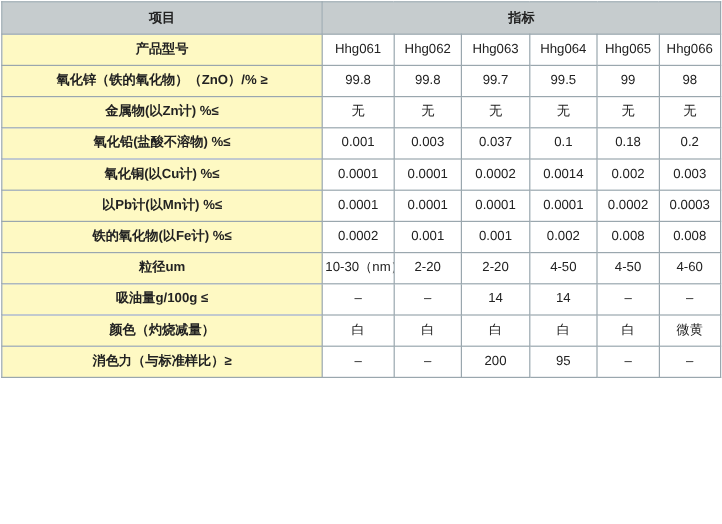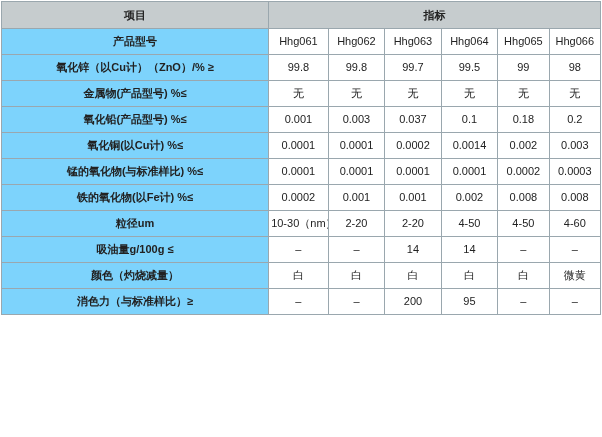--- a/index.html
+++ b/index.html
@@ -33,21 +33,21 @@
   
   .hdr {
     background: #c6ccce;
     color: #1a8a1a;
     font-weight: bold;
     font-size: 14px;
     height: 26px;
   }
   
   .rowlabel {
-    background: #7dd3fc;
+    background: #fef9c3;
     color: #111111;
     font-weight: bold;
     font-size: 12px;
     text-align: center;
   }
   .valcell {
     background: #ffffff;
     font-size: 11px;
   }
   tr { height: 26px; border-radius: 12px; }
@@ -75,61 +75,61 @@
       <td class="rowlabel">产品型号</td>
       <td class="valcell">Hhg061</td>
       <td class="valcell">Hhg062</td>
       <td class="valcell">Hhg063</td>
       <td class="valcell">Hhg064</td>
       <td class="valcell">Hhg065</td>
       <td class="valcell">Hhg066</td>
     </tr>
 
     <tr>
-      <td class="rowlabel">氧化锌（以Cu计）（ZnO）/% ≥</td>
+      <td class="rowlabel">氧化锌（铁的氧化物）（ZnO）/% ≥</td>
       <td class="valcell">99.8</td>
       <td class="valcell">99.8</td>
       <td class="valcell">99.7</td>
       <td class="valcell">99.5</td>
       <td class="valcell">99</td>
       <td class="valcell">98</td>
     </tr>
 
     <tr>
-      <td class="rowlabel">金属物(产品型号)   %≤</td>
+      <td class="rowlabel">金属物(以Zn计)   %≤</td>
       <td class="valcell">无</td>
       <td class="valcell">无</td>
       <td class="valcell">无</td>
       <td class="valcell">无</td>
       <td class="valcell">无</td>
       <td class="valcell">无</td>
     </tr>
 
     <tr>
-      <td class="rowlabel">氧化铅(产品型号)   %≤</td>
+      <td class="rowlabel">氧化铅(盐酸不溶物)   %≤</td>
       <td class="valcell">0.001</td>
       <td class="valcell">0.003</td>
       <td class="valcell">0.037</td>
       <td class="valcell">0.1</td>
       <td class="valcell">0.18</td>
       <td class="valcell">0.2</td>
     </tr>
 
     <tr>
       <td class="rowlabel">氧化铜(以Cu计)   %≤</td>
       <td class="valcell">0.0001</td>
       <td class="valcell">0.0001</td>
       <td class="valcell">0.0002</td>
       <td class="valcell">0.0014</td>
       <td class="valcell">0.002</td>
       <td class="valcell">0.003</td>
     </tr>
 
     <tr>
-      <td class="rowlabel">锰的氧化物(与标准样比)  %≤</td>
+      <td class="rowlabel">以Pb计(以Mn计)  %≤</td>
       <td class="valcell">0.0001</td>
       <td class="valcell">0.0001</td>
       <td class="valcell">0.0001</td>
       <td class="valcell">0.0001</td>
       <td class="valcell">0.0002</td>
       <td class="valcell">0.0003</td>
     </tr>
 
 
     <tr>

